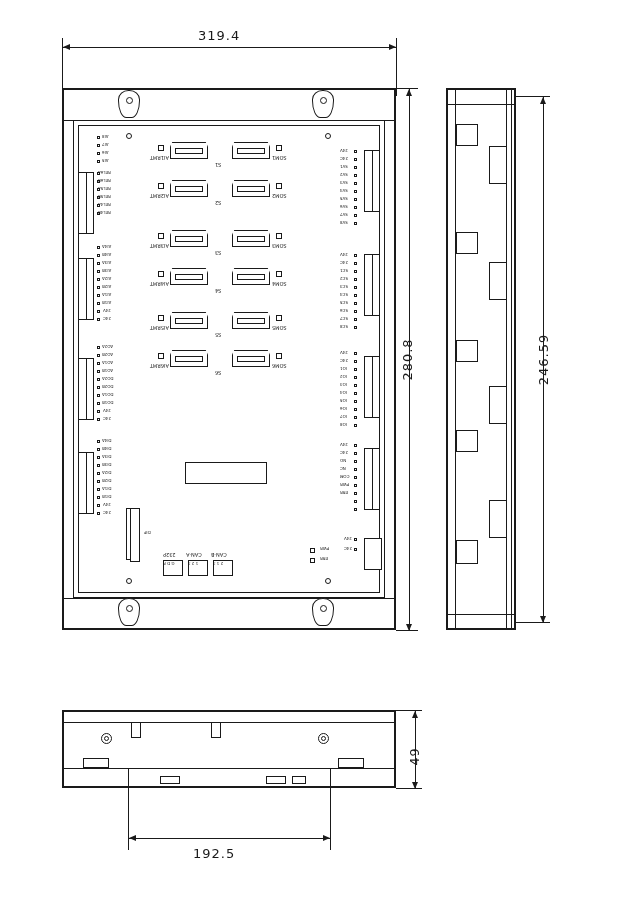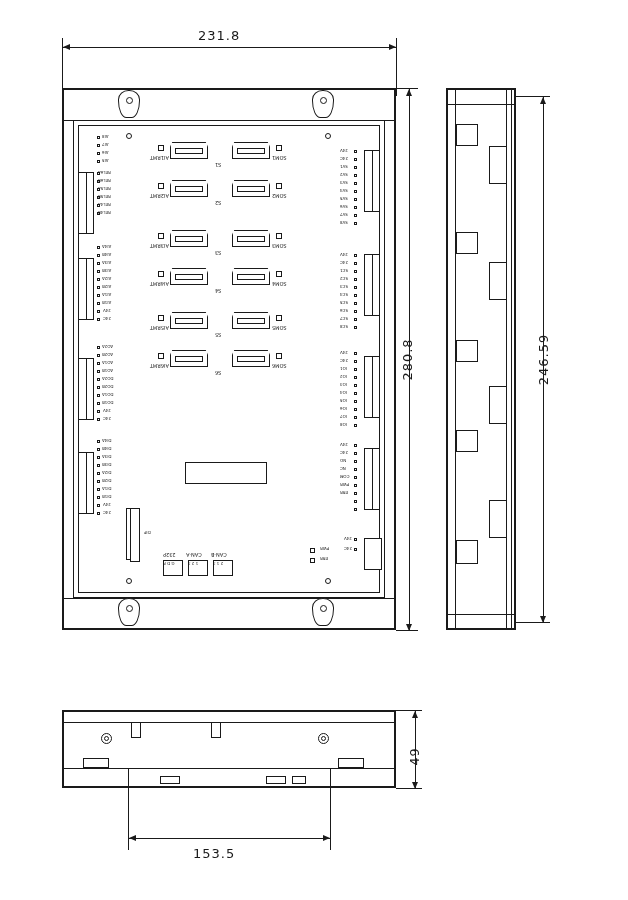--- a/index.html
+++ b/index.html
@@ -47,21 +47,21 @@
 </head>
 <body>
 
 <div id="stage">
 
   <div class="ln vl" style="left:62px;top:38px;width:1px;height:58px;"></div>
   <div class="ln vl" style="left:396px;top:38px;width:1px;height:58px;"></div>
   <div class="ln hl" style="left:62px;top:47px;width:334px;"></div>
   <div class="arrowL" style="left:63px;top:44px;"></div>
   <div class="arrowR" style="left:389px;top:44px;"></div>
-  <div class="dimtext" style="left:198px;top:28px;">231.8</div>
+  <div class="dimtext" style="left:198px;top:28px;">319.4</div>
 
   <div class="ln hl" style="left:396px;top:88px;width:22px;"></div>
   <div class="ln hl" style="left:396px;top:630px;width:22px;"></div>
   <div class="ln vl" style="left:409px;top:88px;height:542px;"></div>
   <div class="arrowU" style="left:406px;top:89px;"></div>
   <div class="arrowD" style="left:406px;top:624px;"></div>
   <div class="dimtext rot" style="left:386px;top:352px;transform:rotate(-90deg);">280.8</div>
 
   <div class="box2" style="left:62px;top:88px;width:334px;height:542px;"></div>
 
@@ -453,15 +453,15 @@
   <div class="ln vl" style="left:415px;top:710px;height:78px;"></div>
   <div class="arrowU" style="left:412px;top:711px;"></div>
   <div class="arrowD" style="left:412px;top:782px;"></div>
   <div class="dimtext rot" style="left:405px;top:749px;transform:rotate(-90deg);">49</div>
 
   <div class="ln vl" style="left:128px;top:788px;height:62px;"></div>
   <div class="ln vl" style="left:330px;top:788px;height:62px;"></div>
   <div class="ln hl" style="left:128px;top:838px;width:202px;"></div>
   <div class="arrowL" style="left:129px;top:835px;"></div>
   <div class="arrowR" style="left:323px;top:835px;"></div>
-  <div class="dimtext" style="left:193px;top:846px;">153.5</div>
+  <div class="dimtext" style="left:193px;top:846px;">192.5</div>
 
 </div>
 
 </body></html>

